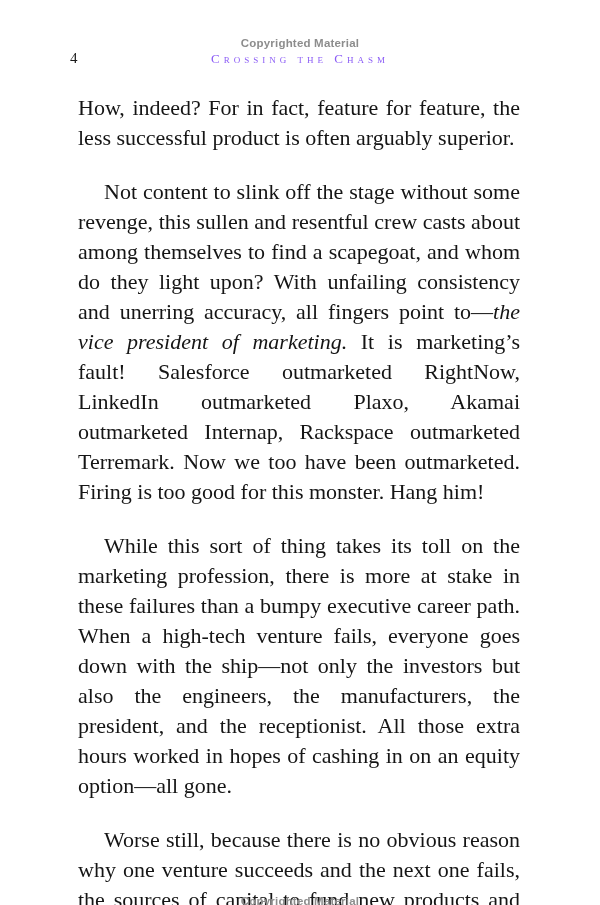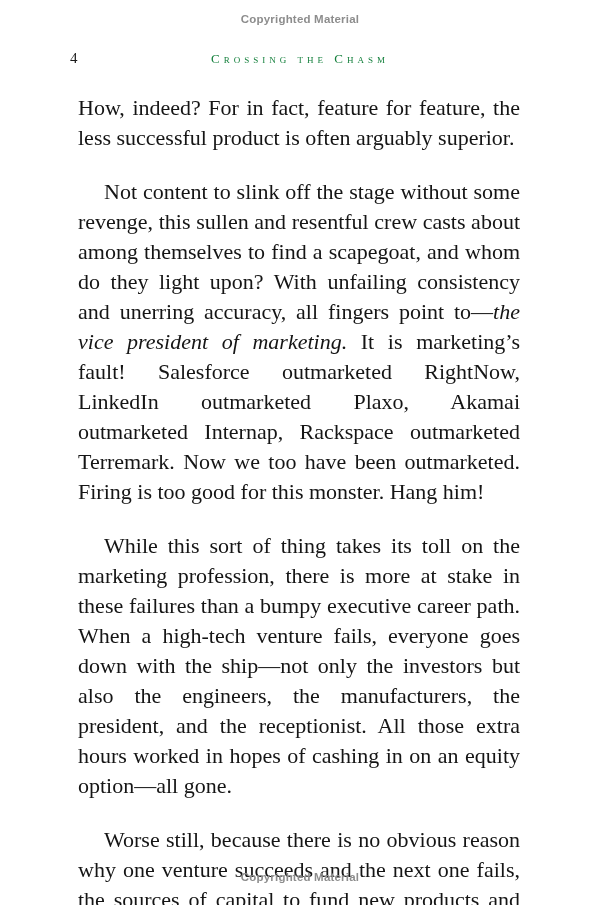--- a/index.html
+++ b/index.html
@@ -20,41 +20,42 @@
   .copyright {
     position: absolute;
     left: 0;
     width: 100%;
     text-align: center;
     font-family: "Liberation Sans", sans-serif;
     font-size: 11.5px;
     font-weight: bold;
     color: #8d8d8d;
     letter-spacing: 0.2px;
+    margin-top: 24px;
   }
   .copyright.top { top: 13px; }
   .copyright.bottom { top: 871px; }
 
   .page-number {
     position: absolute;
     left: 70px;
     top: 50px;
     font-size: 15px;
     color: #1a1a1a;
   }
   .running-header {
     position: absolute;
     left: 0;
     width: 100%;
     top: 51px;
     text-align: center;
     font-size: 13px;
     font-variant: small-caps;
     letter-spacing: 4px;
-    color: #15803d;
+    color: #8b5cf6;
   }
 
   .body-text {
     position: absolute;
     left: 78px;
     top: 93px;
     width: 442px;
     font-size: 22px;
     line-height: 30px;
     text-align: justify;

